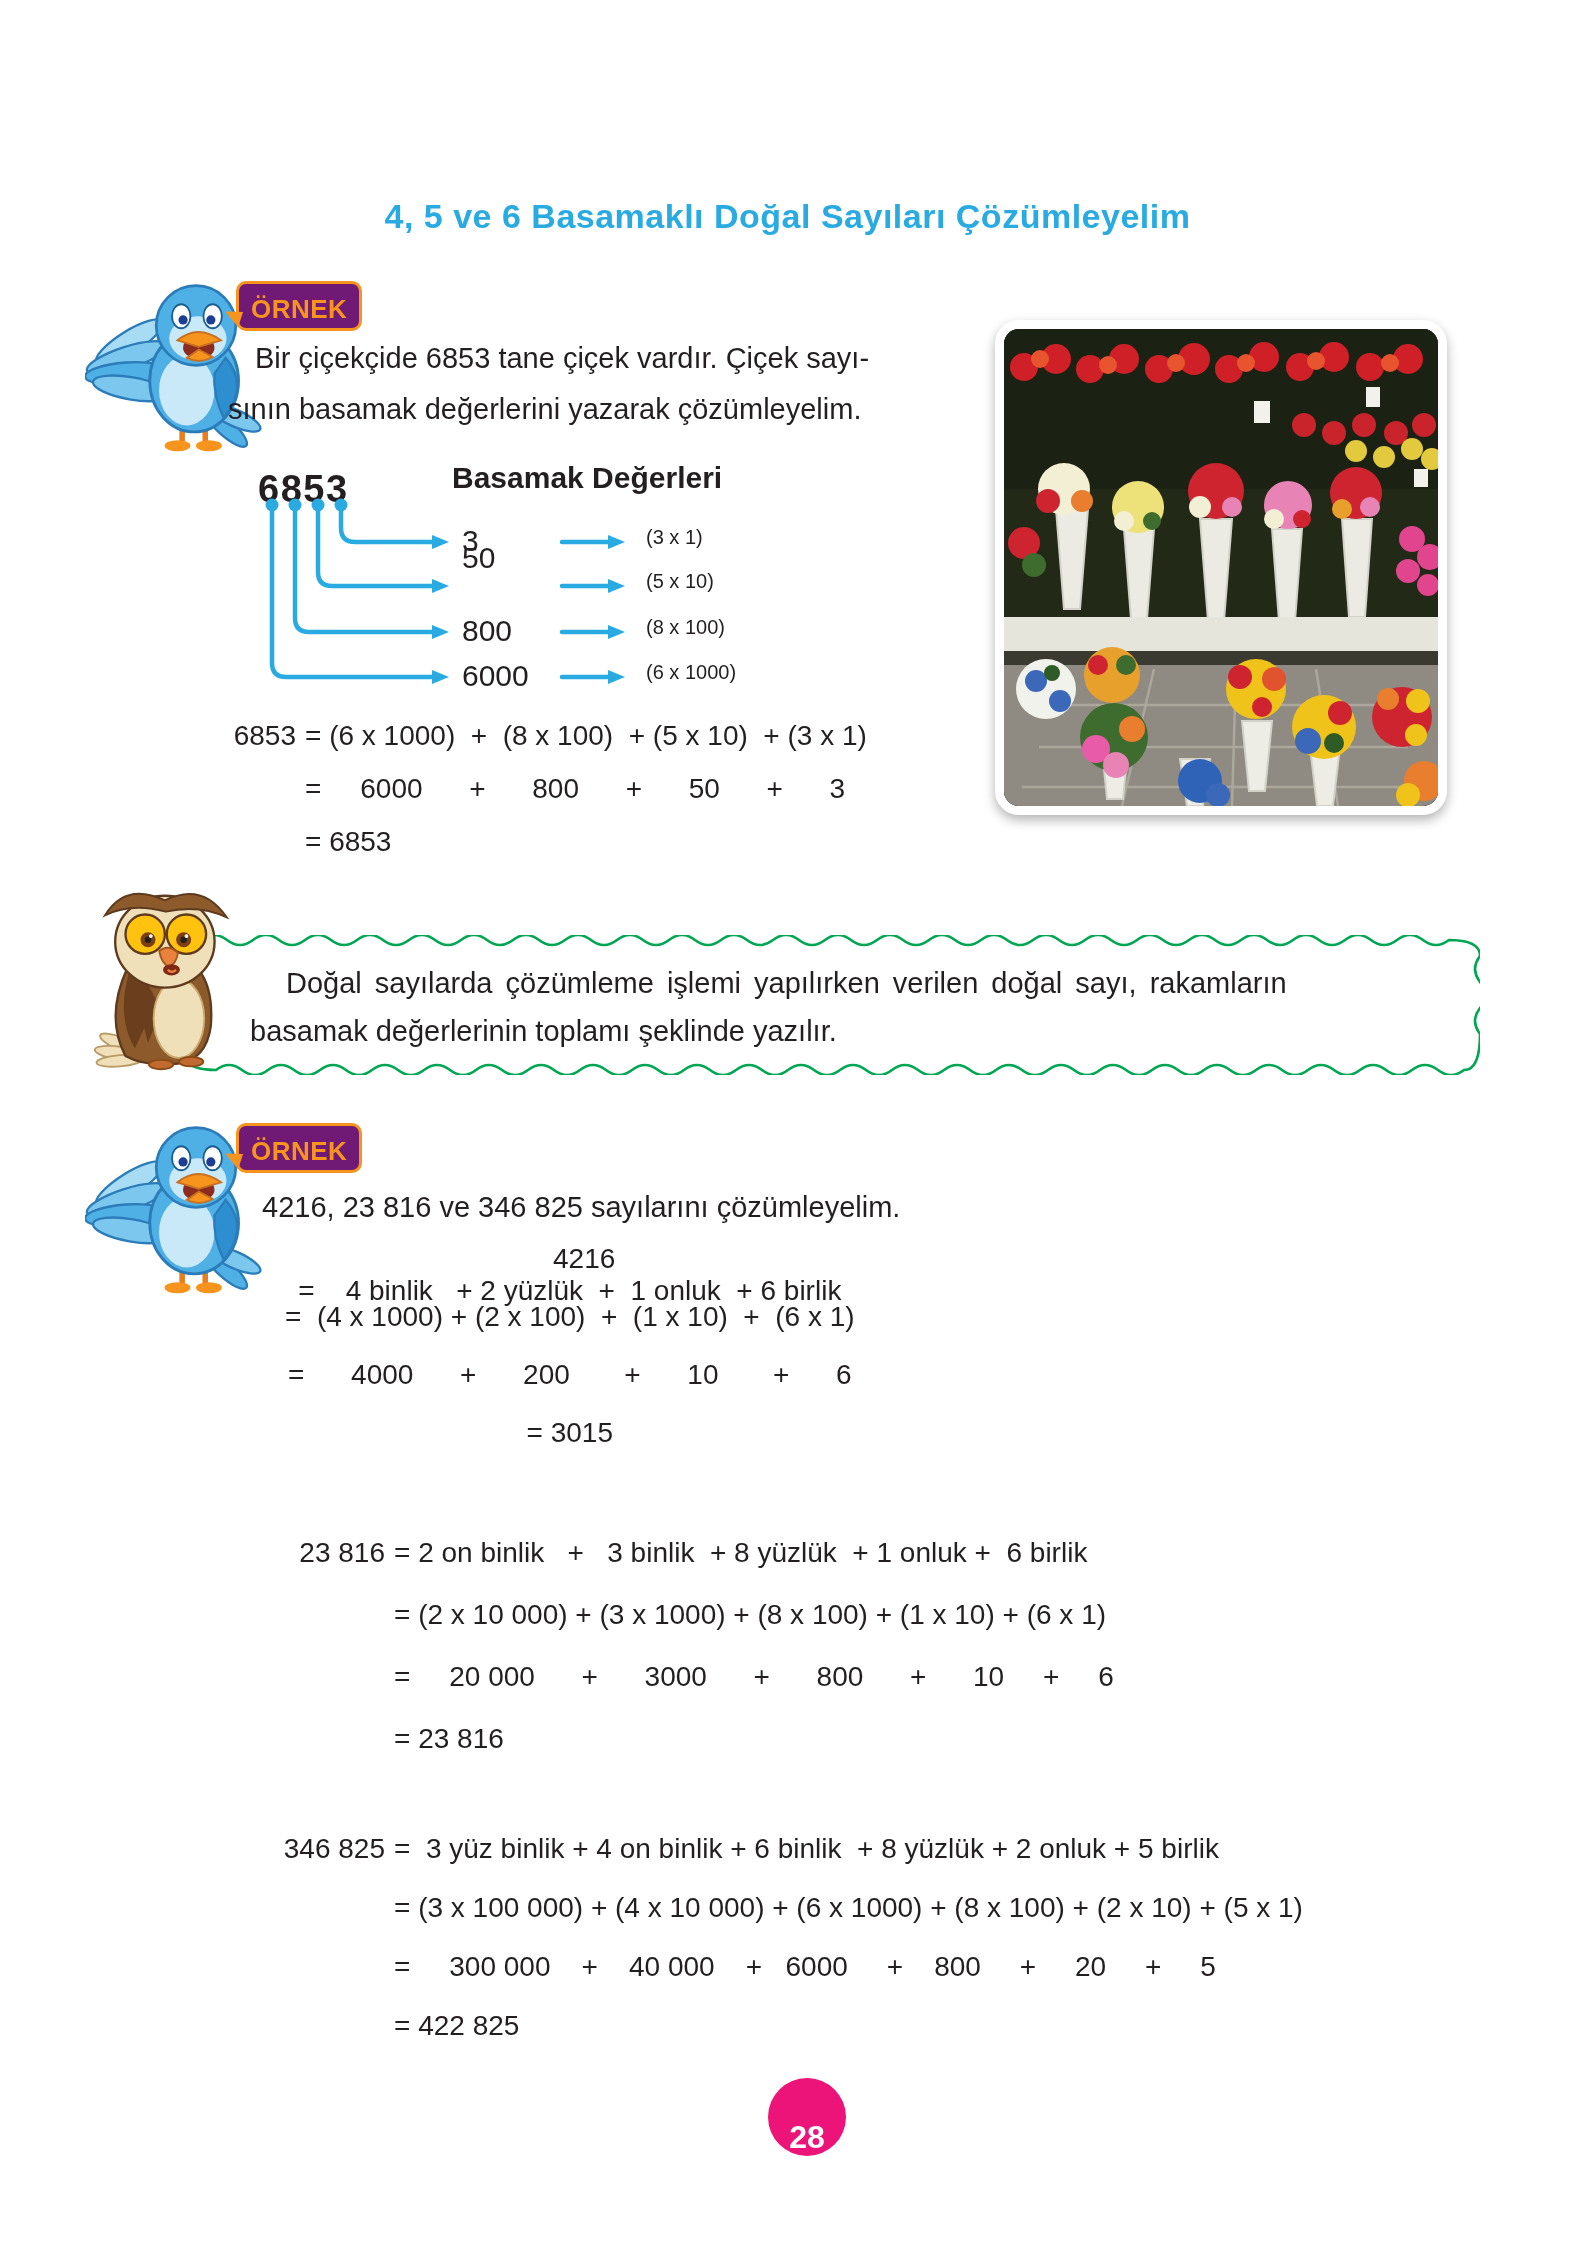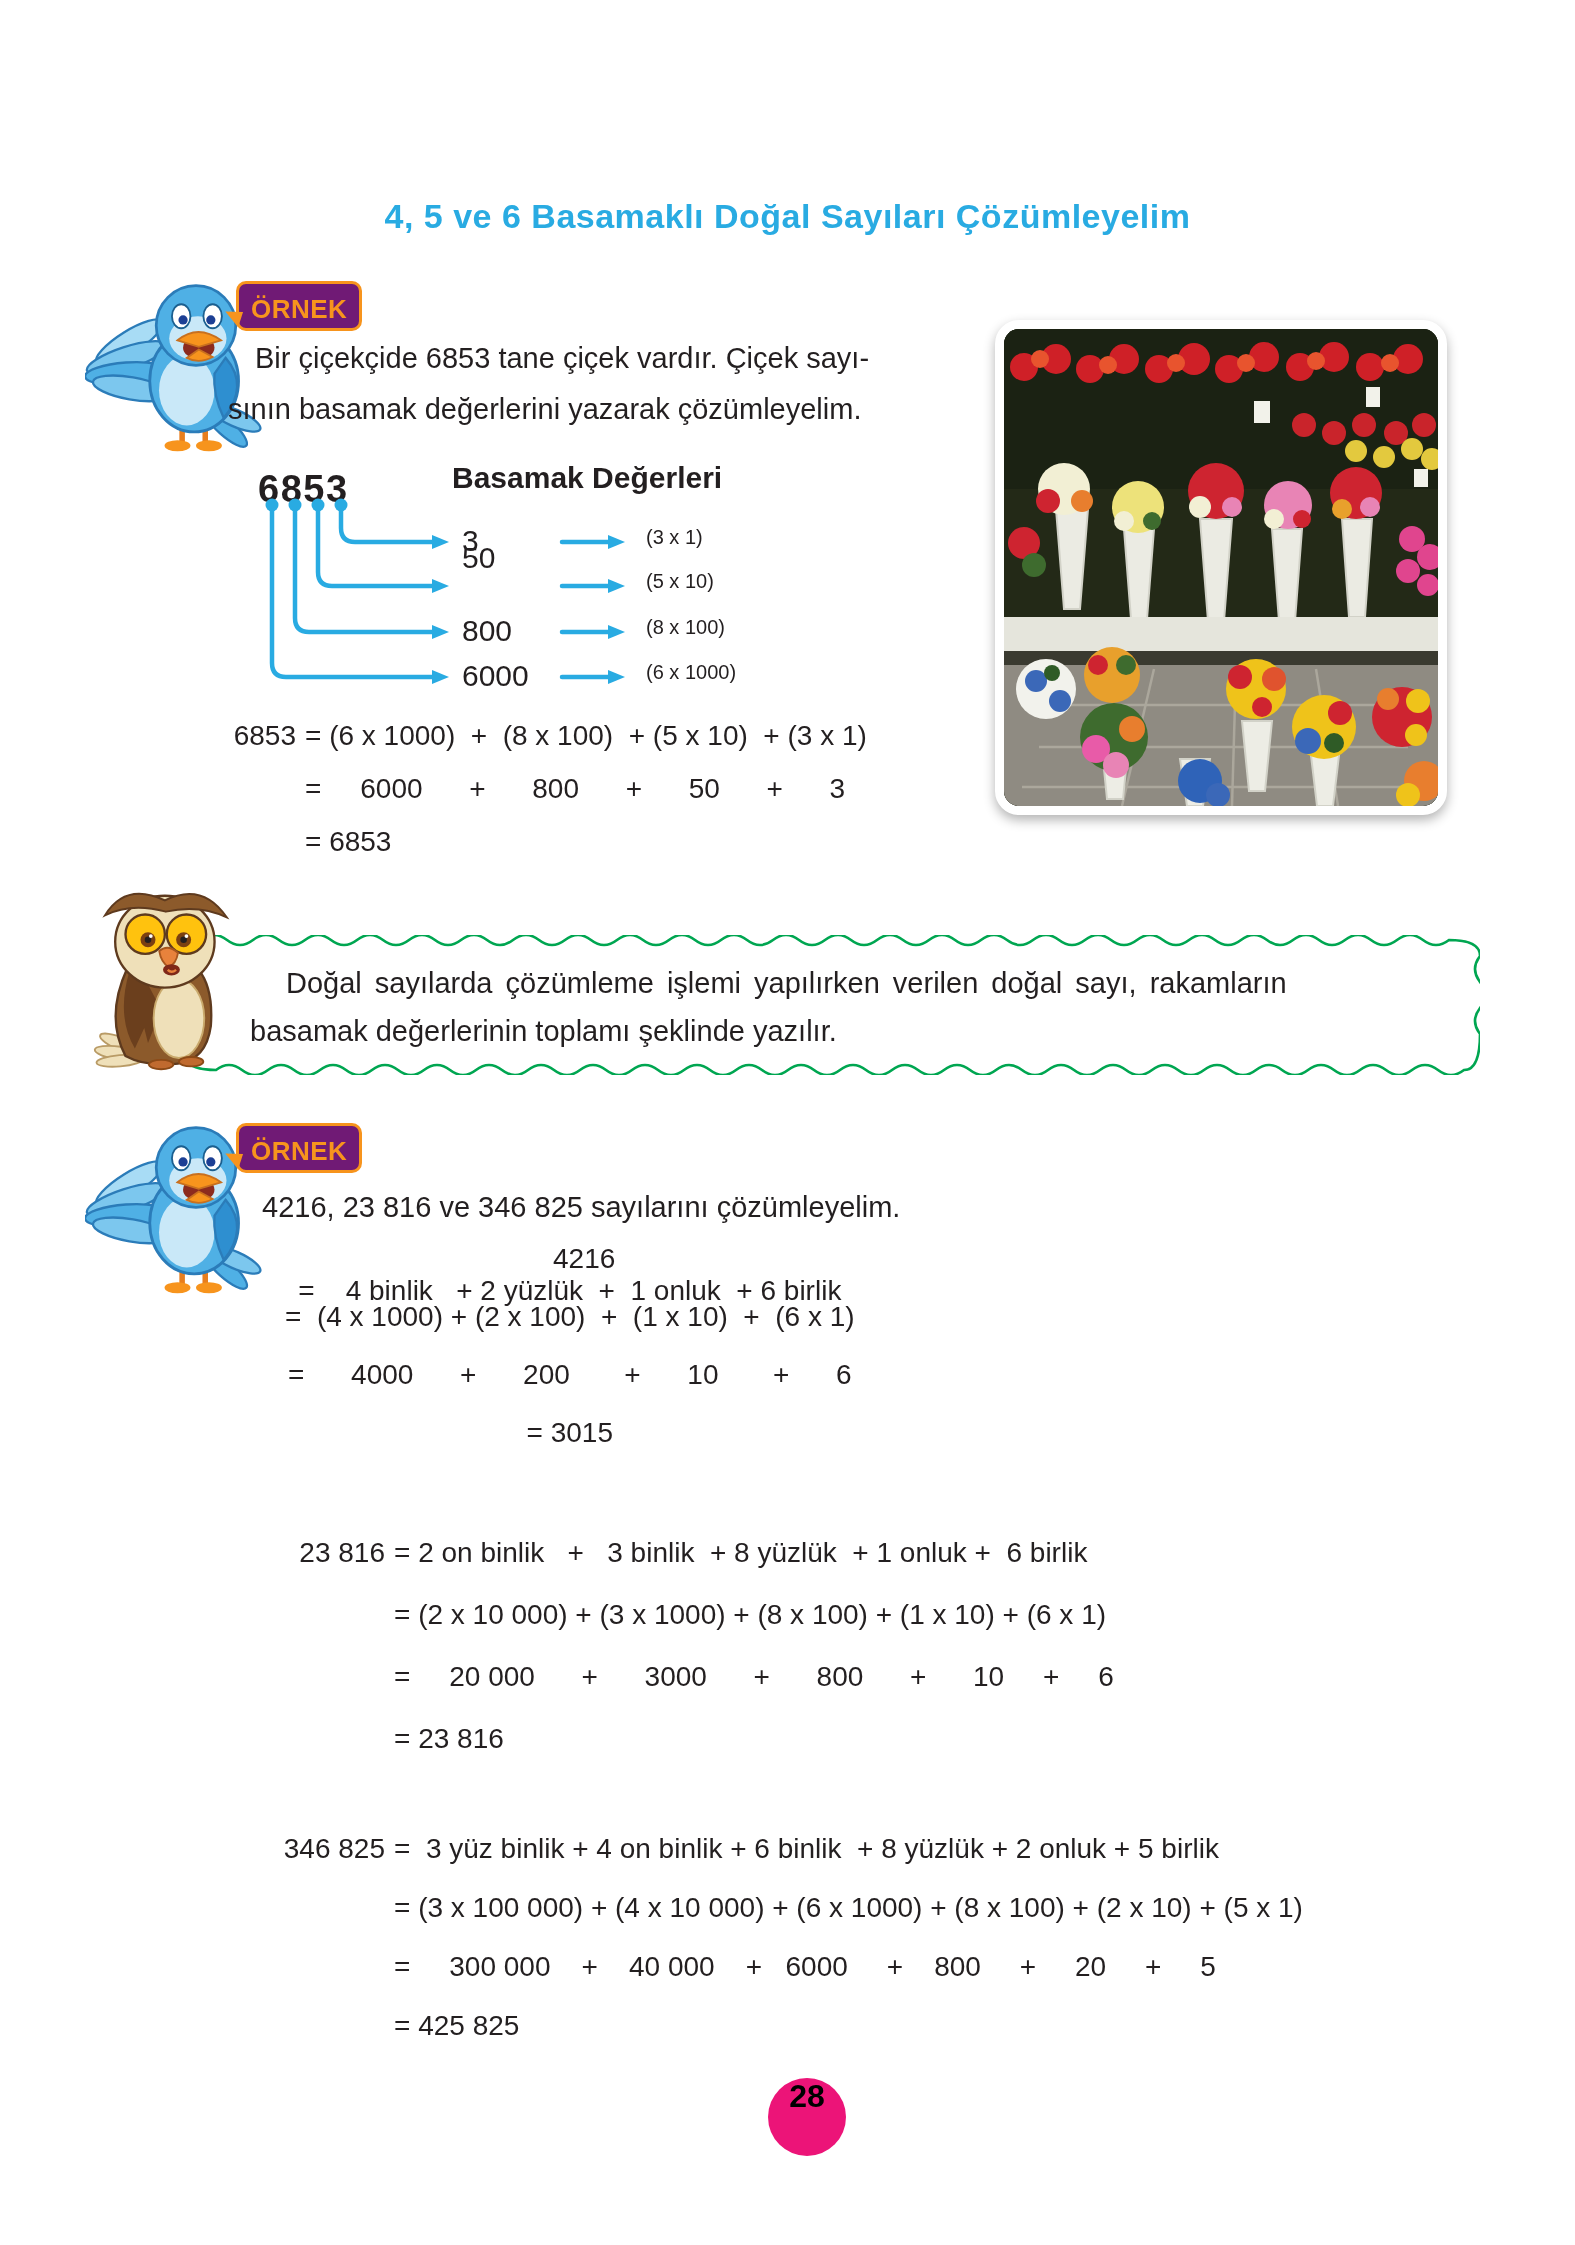--- a/index.html
+++ b/index.html
@@ -29,22 +29,22 @@
   .eq-rhs{white-space:pre;}
   .w78 .eq-lhs{width:78px;}
   .w100 .eq-lhs{width:100px;}
   .w113 .eq-lhs{width:113px;}
   .photo-card{position:absolute;left:995px;top:320px;width:434px;height:477px;
     border:9px solid #ffffff;border-radius:24px;overflow:hidden;
     box-shadow:0 5px 12px rgba(0,0,0,0.30);background:#232917;}
   .note-text{position:absolute;white-space:pre;font-size:29px;}
   .note-line1{word-spacing:5px;}
   .page-badge{position:absolute;left:768px;top:2078px;width:78px;height:78px;border-radius:50%;
-    background:#EC1478;display:flex;align-items:flex-start;justify-content:center;
-    color:#000000;font-size:32px;font-weight:bold;}
+    background:#EC1478;display:flex;align-items:flex-end;justify-content:center;
+    color:#ffffff;font-size:32px;font-weight:bold;}
 </style>
 </head>
 <body>
 
 <div id="page">
 
   <div class="page-title">4, 5 ve 6 Basamaklı Doğal Sayıları Çözümleyelim</div>
 
   <svg class="abs" style="left:85px;top:270px" width="185" height="185" viewBox="0 0 200 200">
     <g stroke="#2B7CB9" stroke-width="2.5">
@@ -388,21 +388,21 @@
     <div class="eq-line">
       <span class="eq-lhs"></span>
       <span class="eq-rhs">= (3 x 100 000) + (4 x 10 000) + (6 x 1000) + (8 x 100) + (2 x 10) + (5 x 1)</span>
     </div>
     <div class="eq-line">
       <span class="eq-lhs"></span>
       <span class="eq-rhs">=     300 000    +    40 000    +   6000     +    800     +     20     +     5</span>
     </div>
     <div class="eq-line">
       <span class="eq-lhs"></span>
-      <span class="eq-rhs">= 425 825</span>
+      <span class="eq-rhs">= 422 825</span>
     </div>
   </div>
 
   <div class="page-badge">
     <span>28</span>
   </div>
 
 </div>
 
 </body></html>

